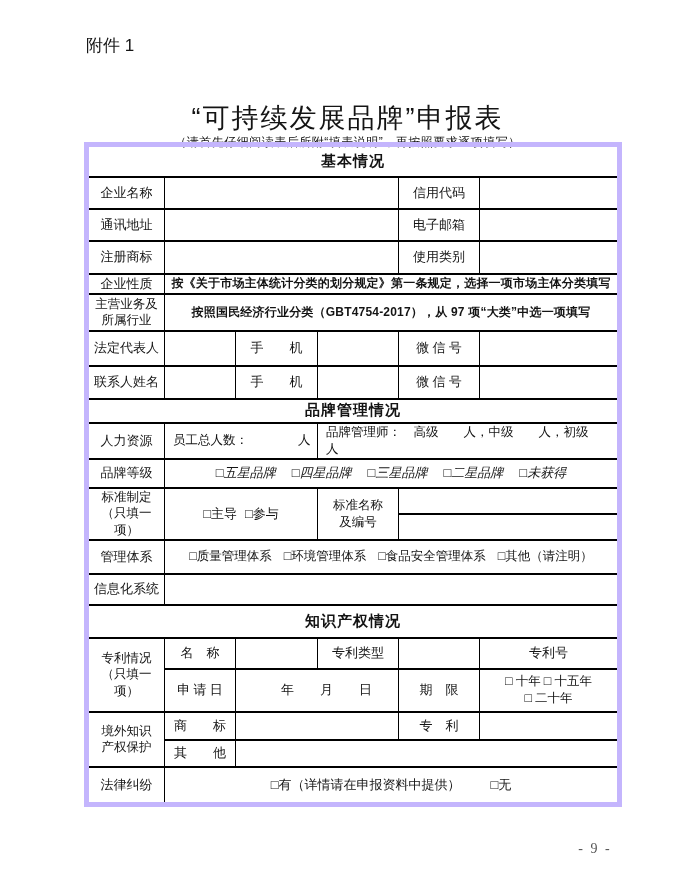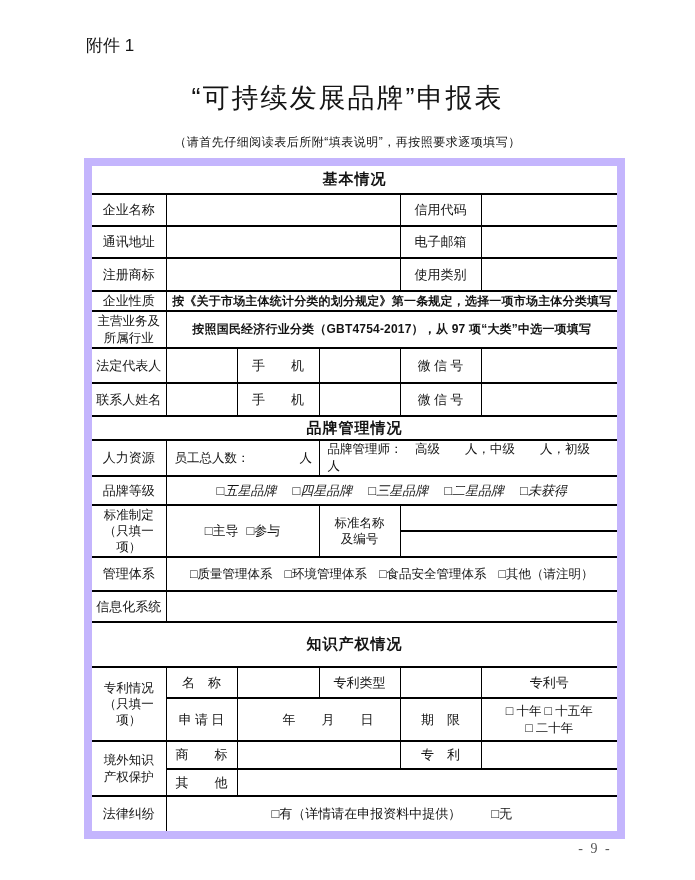--- a/index.html
+++ b/index.html
@@ -3,28 +3,28 @@
 <meta charset="utf-8">
 <style>
   html,body{margin:0;padding:0;}
   body{
     width:695px;height:880px;background:#ffffff;position:relative;
     font-family:"Liberation Serif", serif;color:#141414;
     -webkit-font-smoothing:antialiased;
   }
   .hei{font-family:"Liberation Sans", sans-serif;font-weight:normal;}
   .attachment{position:absolute;left:86px;top:34px;font-size:17px;}
-  .doc-title{position:absolute;left:0;top:80px;width:100%;text-align:center;
+  .doc-title{position:absolute;left:0;top:100px;width:100%;text-align:center;
     font-size:27px;letter-spacing:2px;}
   .doc-subtitle{position:absolute;left:0;top:134px;width:100%;text-align:center;
     font-size:12px;letter-spacing:0.5px;}
   table.form{
-    position:absolute;left:84px;top:158px;width:533px;
+    position:absolute;left:84px;top:142px;width:533px;
     border-collapse:collapse;table-layout:fixed;
-    border:8px solid #c4b5fd;
+    border:5px solid #c4b5fd;
   }
   td{
     border-left:1px solid #000;border-right:1px solid #000;
     border-top:2px solid #000;border-bottom:2px solid #000;
     font-size:13px;padding:0 3px;text-align:center;vertical-align:middle;
     overflow:hidden;
   }
   td.section{font-family:"Liberation Sans", sans-serif;font-weight:bold;font-size:15px;letter-spacing:1px;}
   td.instr{font-family:"Liberation Sans", sans-serif;font-weight:bold;font-size:12px;letter-spacing:0.2px;}
   .ml{white-space:pre-line;line-height:1.3;font-size:12.5px;}
@@ -148,21 +148,21 @@
         <span>□食品安全管理体系</span>
         <span>□其他（请注明）</span>
       </div>
     </td>
   </tr>
   <tr style="height:31px">
     <td>信息化系统</td>
     <td colspan="5"></td>
   </tr>
 
-  <tr style="height:45px">
+  <tr style="height:33px">
     <td colspan="6" class="section">知识产权情况</td>
   </tr>
   <tr style="height:31px">
     <td rowspan="2" class="ml">专利情况
 （只填一项）</td>
     <td>名　称</td>
     <td></td>
     <td>专利类型</td>
     <td></td>
     <td>专利号</td>

